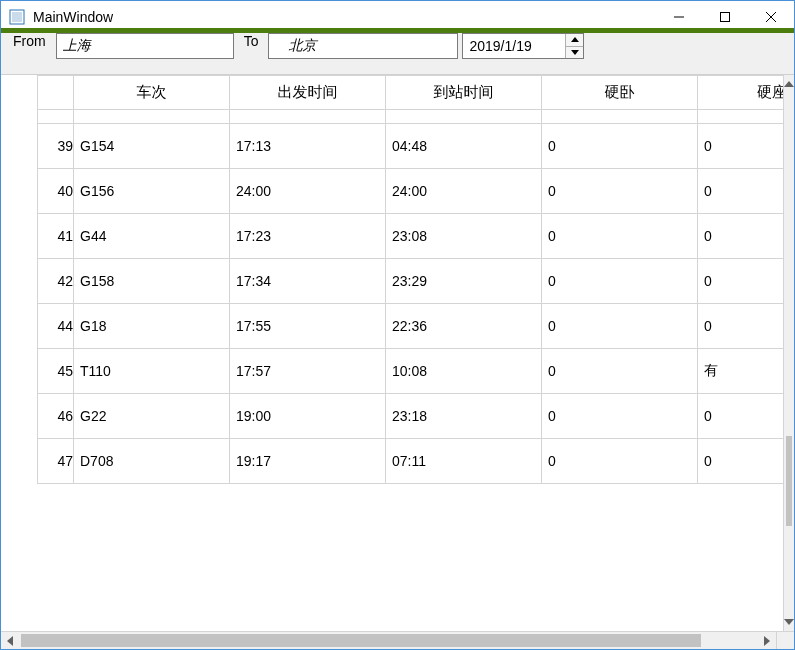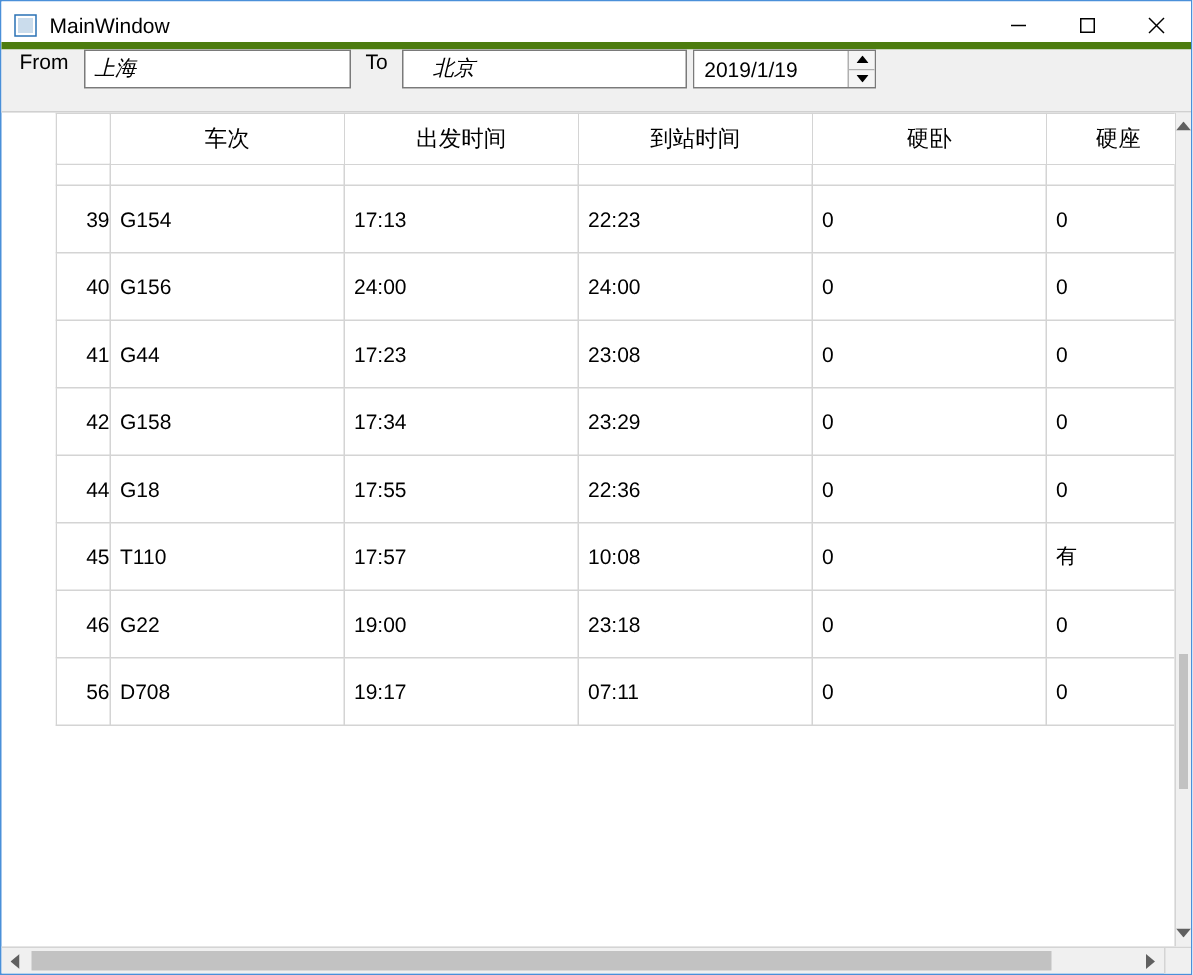--- a/index.html
+++ b/index.html
@@ -160,21 +160,21 @@
     text-align: right;
     background: #fff;
     width: 36px;
     padding: 0;
   }
   .col-train { width: 156px; }
   .col-dep   { width: 156px; }
   .col-arr   { width: 156px; }
   .col-hw    { width: 156px; }
   .col-seat  { width: 98px; text-align: right; }
-  thead th.col-seat { text-align: center; padding-right: 8px; }
+  thead th.col-seat { text-align: right; padding-right: 8px; }
 
   
   tbody tr.partial td, tbody tr.partial th.rowhdr {
     height: 14px;
     padding-top: 0; padding-bottom: 0;
     vertical-align: top;
     line-height: 6px;
     overflow: hidden;
   }
 
@@ -319,21 +319,21 @@
                 <td></td>
                 <td></td>
                 <td></td>
                 <td></td>
                 <td></td>
               </tr>
               <tr>
                 <th class="rowhdr">39</th>
                 <td>G154</td>
                 <td>17:13</td>
-                <td>22:23</td>
+                <td>04:48</td>
                 <td>0</td>
                 <td>0</td>
               </tr>
               <tr>
                 <th class="rowhdr">40</th>
                 <td>G156</td>
                 <td>24:00</td>
                 <td>24:00</td>
                 <td>0</td>
                 <td>0</td>
@@ -372,21 +372,21 @@
               </tr>
               <tr>
                 <th class="rowhdr">46</th>
                 <td>G22</td>
                 <td>19:00</td>
                 <td>23:18</td>
                 <td>0</td>
                 <td>0</td>
               </tr>
               <tr>
-                <th class="rowhdr">56</th>
+                <th class="rowhdr">47</th>
                 <td>D708</td>
                 <td>19:17</td>
                 <td>07:11</td>
                 <td>0</td>
                 <td>0</td>
               </tr>
             </tbody>
         </table>
       </div>
 

